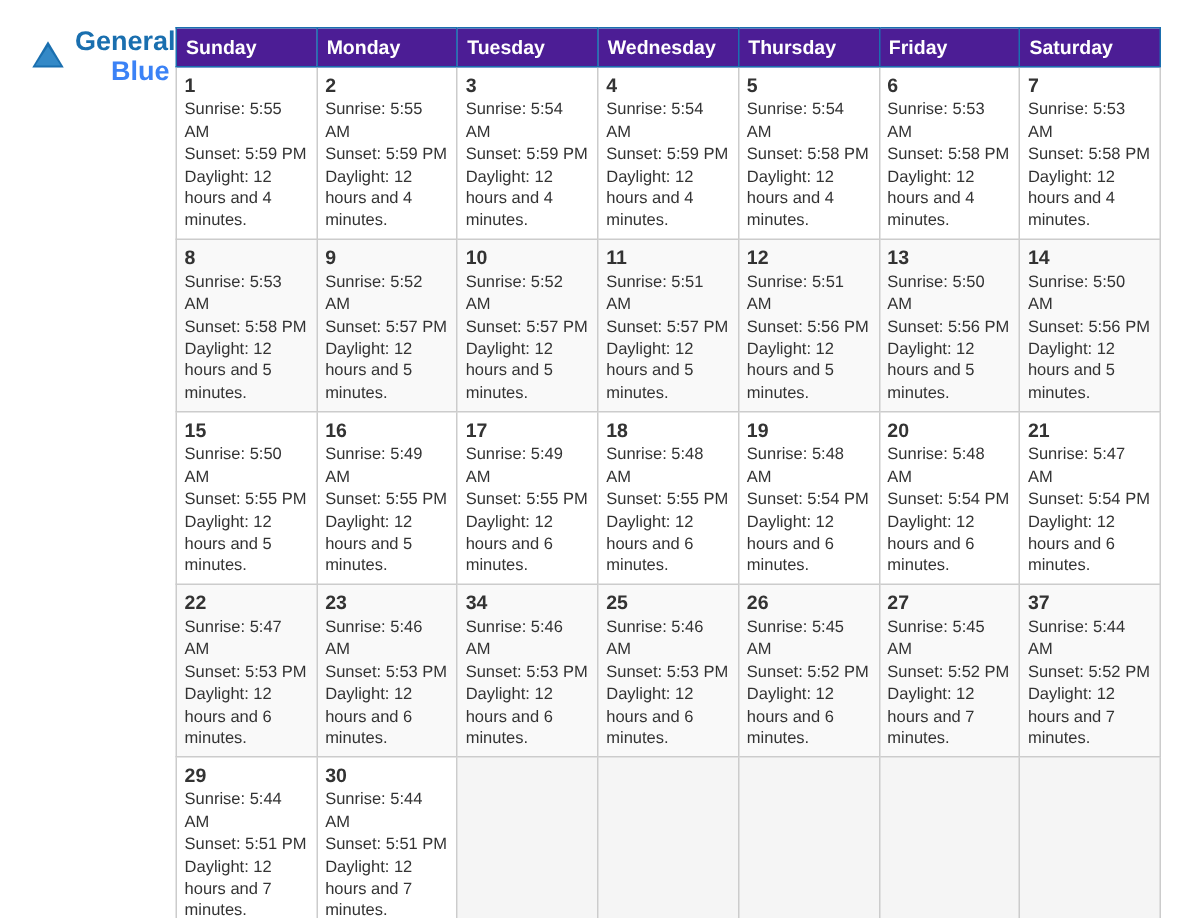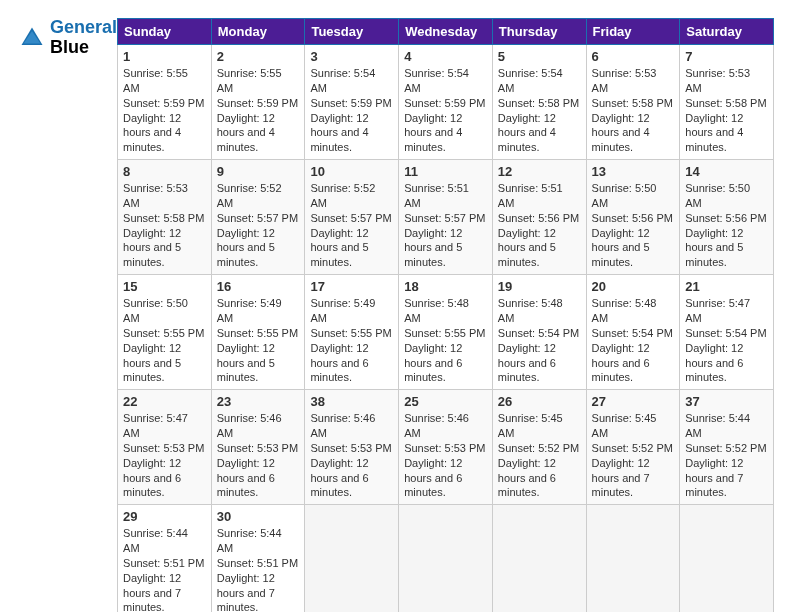--- a/index.html
+++ b/index.html
@@ -99,21 +99,21 @@
 
 <div class="page">
   <div class="header">
     <div class="logo">
       <svg class="logo-icon" viewBox="0 0 40 40">
         <polygon points="20,5 35,30 5,30" fill="#1a6faf"></polygon>
         <polygon points="20,10 32,28 8,28" fill="#4da3e0" opacity="0.5"></polygon>
       </svg>
       <div class="logo-text">
         <div><span>General</span></div>
-        <div style="color:#000000;">Blue</div>
+        <div style="color:#3b82f6;margin-left:24px;">Blue</div>
       </div>
     </div>
   </div>
 
   <table class="calendar">
     <thead>
       <tr>
         <th>Sunday</th>
         <th>Monday</th>
         <th>Tuesday</th>
@@ -309,21 +309,21 @@
       </td>
           <td>
         <span class="day-num">23</span>
         <div class="day-info">
           Sunrise: 5:46 AM<br>
           Sunset: 5:53 PM<br>
           Daylight: 12 hours and 6 minutes.
         </div>
       </td>
           <td>
-        <span class="day-num">38</span>
+        <span class="day-num">34</span>
         <div class="day-info">
           Sunrise: 5:46 AM<br>
           Sunset: 5:53 PM<br>
           Daylight: 12 hours and 6 minutes.
         </div>
       </td>
           <td>
         <span class="day-num">25</span>
         <div class="day-info">
           Sunrise: 5:46 AM<br>

